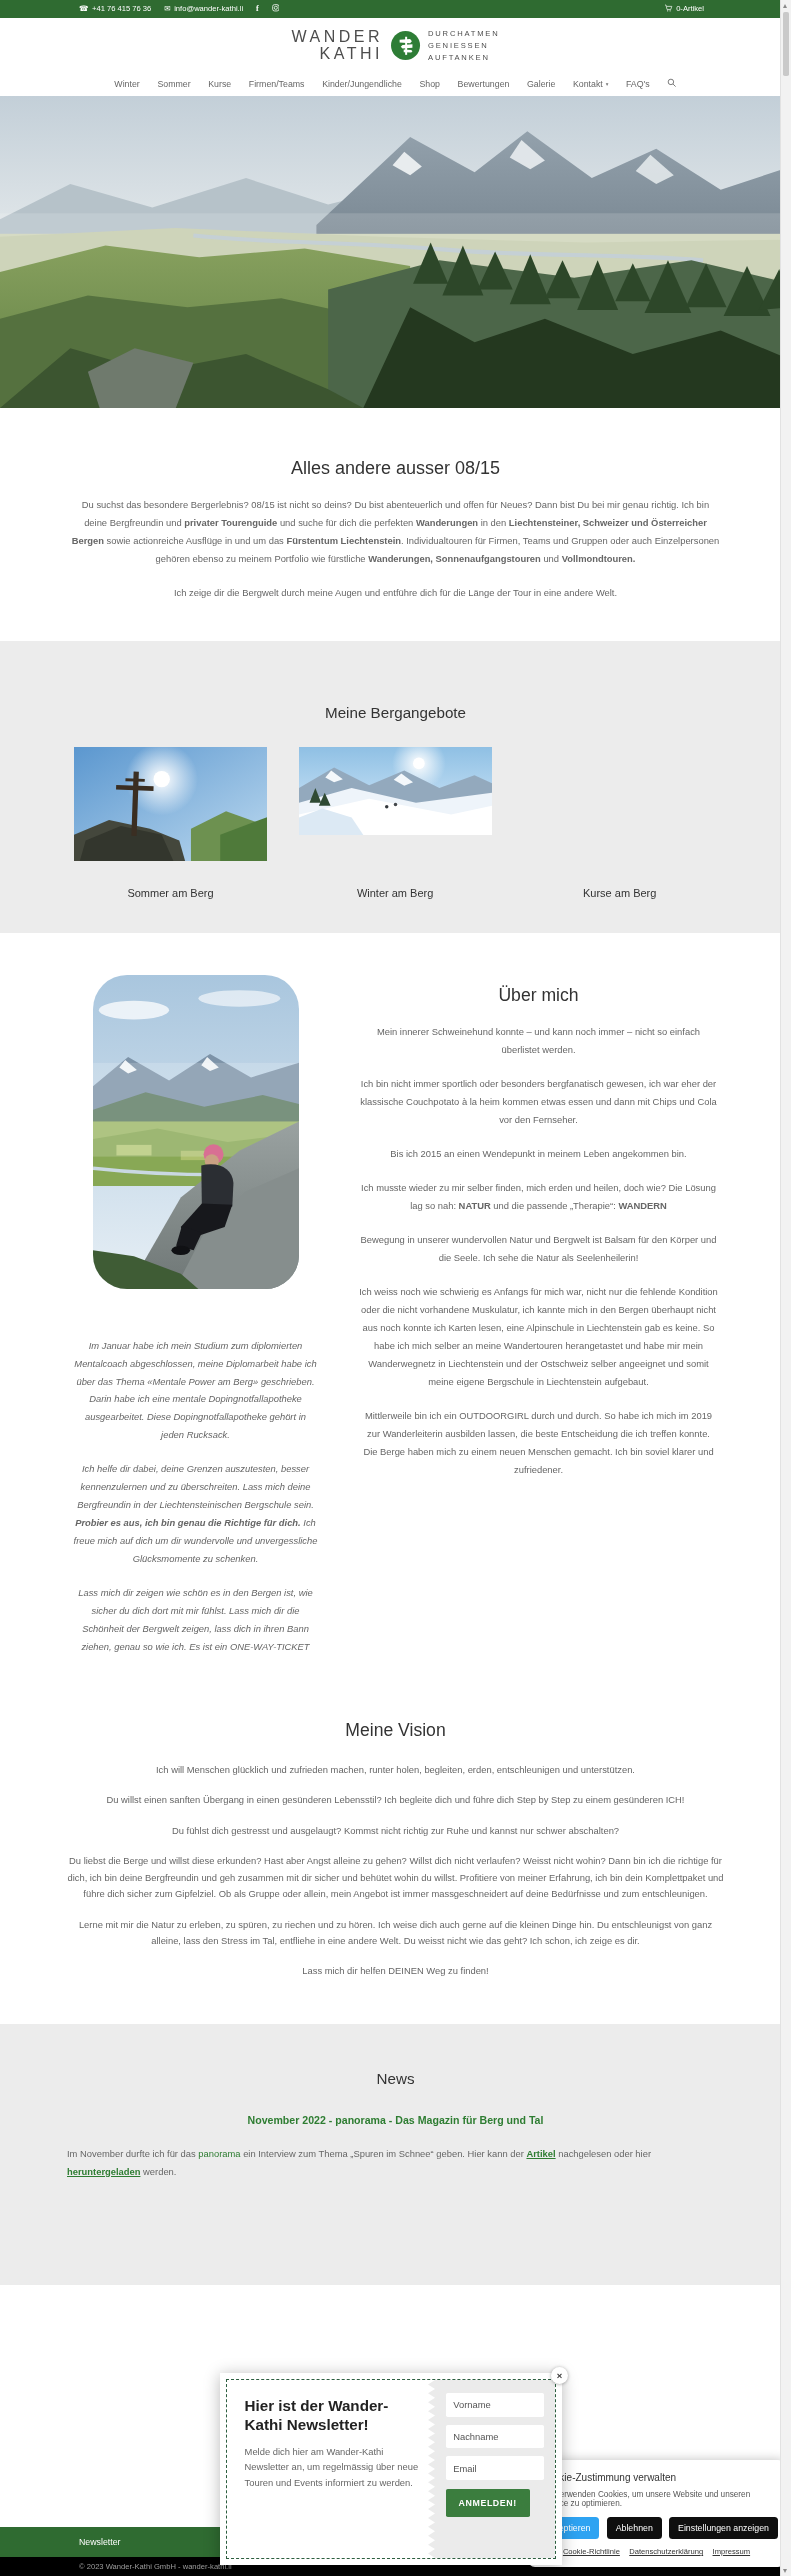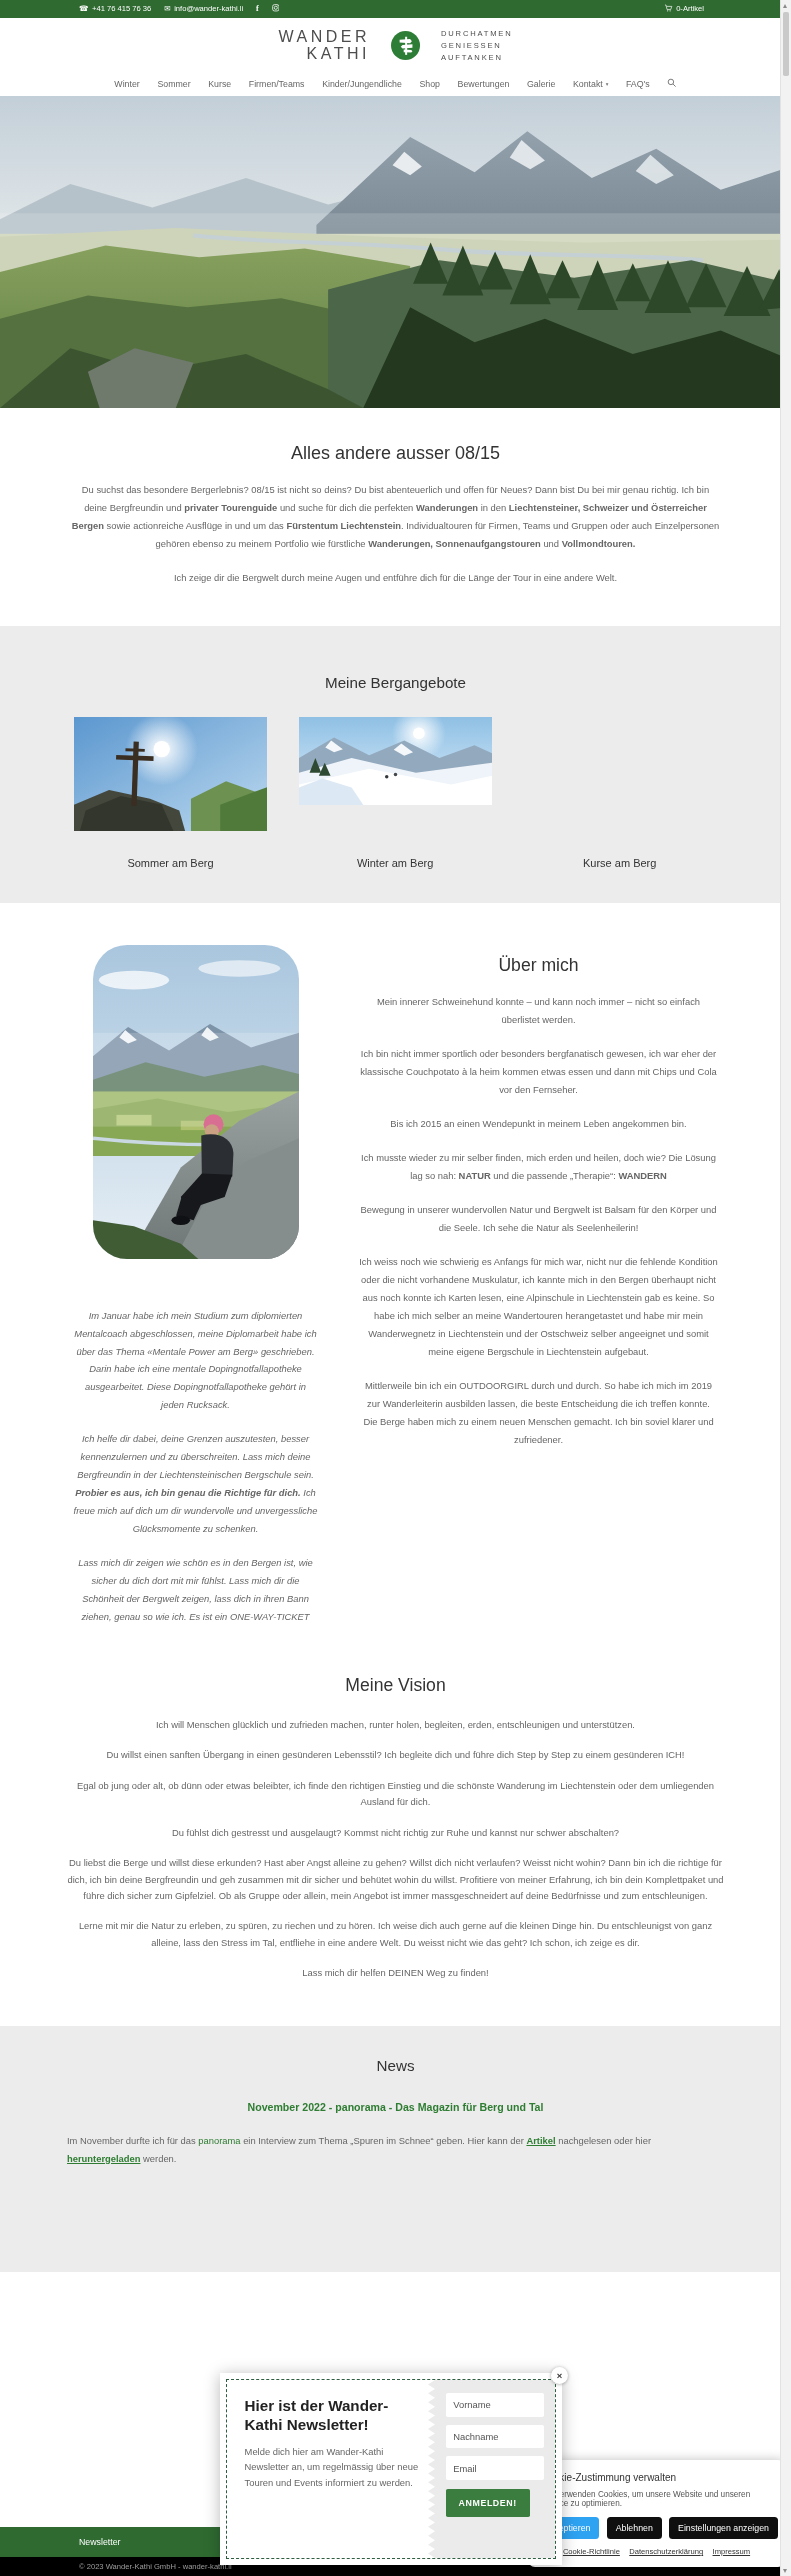--- a/index.html
+++ b/index.html
@@ -10,35 +10,35 @@
   .topbar{height:17.6px;background:#2f6b31;display:flex;align-items:center;justify-content:space-between;
           padding:0 87px 0 79px;color:#fff;font-size:7.6px;}
   .topbar a{color:#fff;text-decoration:none;}
   .tb-left{display:flex;align-items:center;gap:13px;}
   .tb-item{display:flex;align-items:center;gap:3.5px;}
   .tb-ico{font-size:7.6px;line-height:1;}
   .fb{font-weight:bold;font-size:8.2px;font-family:"Liberation Serif",serif;}
 
   
   .header{height:78px;background:#fff;position:relative;}
-  .logo{position:absolute;top:10.6px;left:50%;transform:translateX(-50%);display:flex;align-items:center;gap:21px;}
+  .logo{position:absolute;top:10.6px;left:50%;transform:translateX(-50%);display:flex;align-items:center;gap:8px;}
   .logo-text{text-align:right;color:#4d4d4d;font-size:16px;letter-spacing:3.5px;line-height:1.05;font-weight:400;}
   .logo-badge{width:29px;height:29px;border-radius:50%;background:#2e7d36;display:flex;align-items:center;justify-content:center;}
   .logo-tagline{color:#4d4d4d;font-size:7.6px;letter-spacing:1.8px;line-height:1.55;font-weight:400;}
   .nav{position:absolute;bottom:5.9px;left:0;right:0;display:flex;justify-content:center;align-items:center;gap:17.6px;
        font-size:8.8px;color:#666;}
   .nav a{color:#666;text-decoration:none;display:flex;align-items:center;gap:2.9px;}
   .chev{font-size:5.3px;color:#777;}
 
   
   .hero{height:312px;line-height:0;}
   .hero svg{display:block;}
 
   
-  h1,h2{font-weight:500;color:#333;margin:0;}
+  h1,h2{font-weight:500;color:#333;margin:15px;}
   .intro{padding:35px 0 39px;text-align:center;}
   .intro h1{font-size:18px;margin-bottom:17.6px;}
   .body-p{width:651px;margin:0 auto;font-size:9.4px;line-height:1.9;color:#666;}
   .intro .body-p{margin-bottom:16.4px;}
   .intro .body-p:last-child{margin-bottom:0;}
   .lnk-green{color:#2e7d32;}
 
   
   .offers{background:#ececec;padding:48px 0 34px;}
   .offers h2{font-size:15.2px;text-align:center;}
@@ -401,21 +401,20 @@
         <p>Ich weiss noch wie schwierig es Anfangs für mich war, nicht nur die fehlende Kondition oder die nicht vorhandene Muskulatur, ich kannte mich in den Bergen überhaupt nicht aus noch konnte ich Karten lesen, eine Alpinschule in Liechtenstein gab es keine. So habe ich mich selber an meine Wandertouren herangetastet und habe mir mein Wanderwegnetz in Liechtenstein und der Ostschweiz selber angeeignet und somit meine eigene Bergschule in Liechtenstein aufgebaut.</p>
         <p>Mittlerweile bin ich ein OUTDOORGIRL durch und durch. So habe ich mich im 2019 zur Wanderleiterin ausbilden lassen, die beste Entscheidung die ich treffen konnte. Die Berge haben mich zu einem neuen Menschen gemacht. Ich bin soviel klarer und zufriedener.</p>
       </div>
     </div>
   </section>
 
   <section class="vision">
     <h2>Meine Vision</h2>
     <p>Ich will Menschen glücklich und zufrieden machen, runter holen, begleiten, erden, entschleunigen und unterstützen.</p>
     <p>Du willst einen sanften Übergang in einen gesünderen Lebensstil? Ich begleite dich und führe dich Step by Step zu einem gesünderen ICH!</p>
-    <p>Egal ob jung oder alt, ob dünn oder etwas beleibter, ich finde den richtigen Einstieg und die schönste Wanderung im Liechtenstein oder dem umliegenden Ausland für dich.</p>
     <p>Du fühlst dich gestresst und ausgelaugt? Kommst nicht richtig zur Ruhe und kannst nur schwer abschalten?</p>
     <p>Du liebst die Berge und willst diese erkunden? Hast aber Angst alleine zu gehen? Willst dich nicht verlaufen? Weisst nicht wohin? Dann bin ich die richtige für dich, ich bin deine Bergfreundin und geh zusammen mit dir sicher und behütet wohin du willst. Profitiere von meiner Erfahrung, ich bin dein Komplettpaket und führe dich sicher zum Gipfelziel. Ob als Gruppe oder allein, mein Angebot ist immer massgeschneidert auf deine Bedürfnisse und zum entschleunigen.</p>
     <p>Lerne mit mir die Natur zu erleben, zu spüren, zu riechen und zu hören. Ich weise dich auch gerne auf die kleinen Dinge hin. Du entschleunigst von ganz alleine, lass den Stress im Tal, entfliehe in eine andere Welt. Du weisst nicht wie das geht? Ich schon, ich zeige es dir.</p>
     <p>Lass mich dir helfen DEINEN Weg zu finden!</p>
   </section>
 
   <section class="news">
     <h2>News</h2>
     <div class="news-sub">November 2022 - panorama - Das Magazin für Berg und Tal</div>
     <p class="news-body"><span>Im November durfte ich für das </span><span class="lnk-green">panorama</span><span> ein Interview zum Thema „Spuren im Schnee“ geben. Hier kann der </span><span class="lnk-green" style="font-weight: 700; text-decoration: underline;">Artikel</span><span> nachgelesen oder hier </span><span class="lnk-green" style="font-weight: 700; text-decoration: underline;">heruntergeladen</span><span> werden.</span></p>

